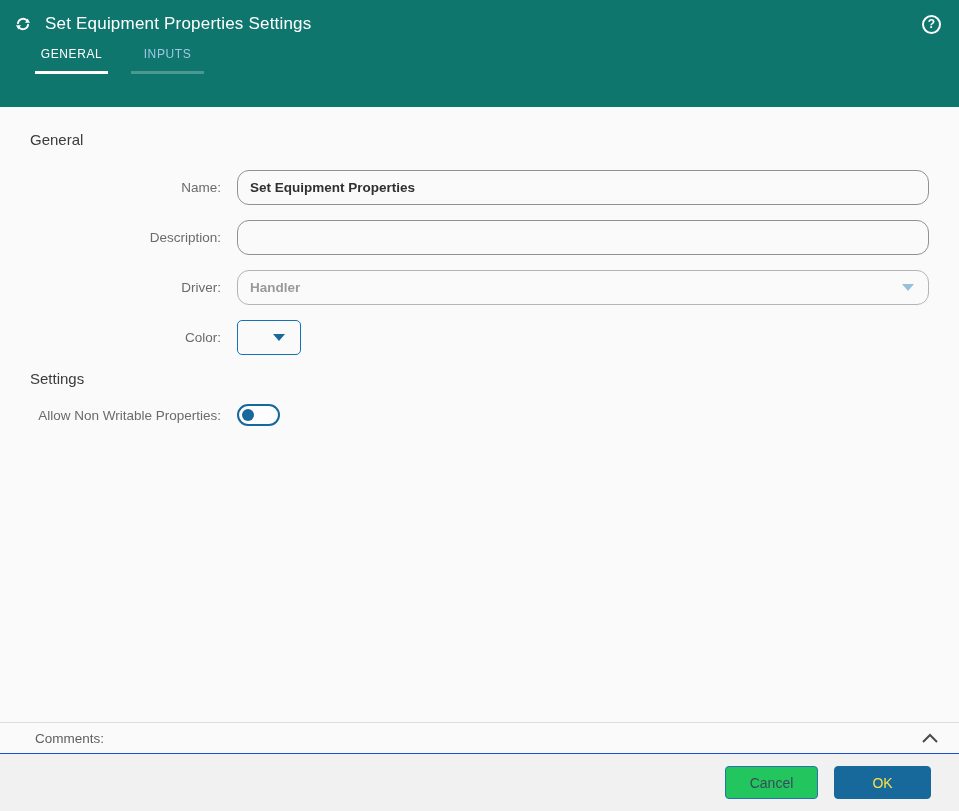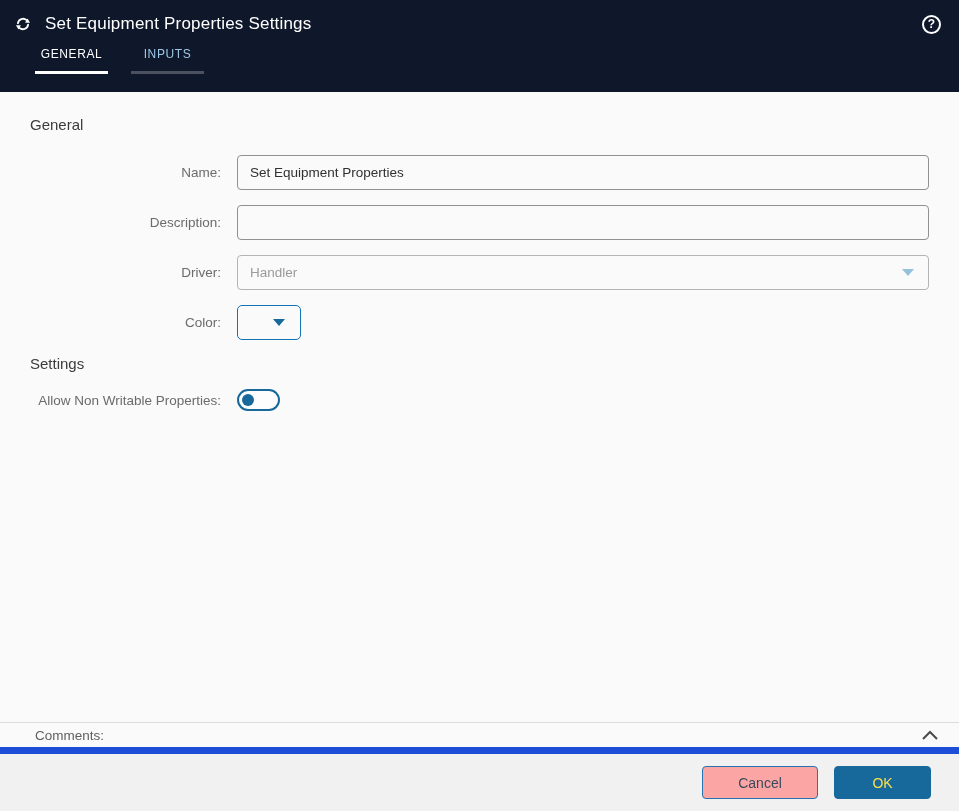--- a/index.html
+++ b/index.html
@@ -7,21 +7,21 @@
   body {
     font-family:"Liberation Sans", sans-serif;
     background:#fafafa;
     position:relative;
     overflow:hidden;
     color:#303030;
   }
   .dialog { position:absolute; inset:0; background:#fafafa; }
 
   
-  .header { height:92px; background:#0f172a; position:relative; }
+  .header { height:107px; background:#0f766e; position:relative; }
   .title-row { display:flex; align-items:center; padding:14px 18px 0 14px; }
   .title-icon { width:18px; height:18px; flex:0 0 auto; }
   .title-text { color:#ffffff; font-size:17px; margin-left:13px; letter-spacing:0.2px; }
   .help-btn {
     margin-left:auto; width:19px; height:19px; border:2px solid #ffffff; border-radius:50%;
     color:#ffffff; font-size:12px; font-weight:bold; display:flex; align-items:center;
     justify-content:center; cursor:pointer; line-height:1;
   }
   .tabs { display:flex; margin-left:35px; margin-top:13px; }
   .tab {
@@ -30,59 +30,60 @@
   }
   .tab.active { color:#ffffff; border-bottom-color:#ffffff; }
   .tab.inactive { color:#9ec8e6; border-bottom-color:rgba(255,255,255,0.25); }
 
   
   .content { padding:24px 30px 0 30px; }
   .section-heading { font-size:15px; color:#3b3b3b; margin-bottom:22px; }
   .form-row { display:grid; grid-template-columns:191px 1fr; column-gap:16px; align-items:center; margin-bottom:15px; }
   .form-label { text-align:right; color:#6b6b6b; font-size:13.5px; }
   .text-input {
-    width:100%; height:35px; border:1px solid #919191; border-radius:4px; background:#fafafa;
+    width:100%; height:35px; border:1px solid #919191; border-radius:12px; background:#fafafa;
     padding:0 12px; font-size:13.5px; color:#303030; font-family:"Liberation Sans", sans-serif;
     outline:none;
+    font-weight:bold;
   }
   .field-wrap { position:relative; }
   .text-input.disabled { border-color:#b4b4b4; color:#9a9a9a; }
   .caret-down { width:0; height:0; border-left:6px solid transparent; border-right:6px solid transparent; border-top:7px solid #17699b; }
   .caret-down.light { border-top-color:#94c2dc; position:absolute; right:15px; top:14px; }
   .color-dropdown {
     width:64px; height:35px; border:1.5px solid #1273b4; border-radius:5px; background:#fafafa;
     display:flex; align-items:center; justify-content:flex-end; padding-right:15px; cursor:pointer;
   }
   .settings-heading { margin-top:5px; margin-bottom:17px; }
   .toggle-row { margin-bottom:8px; }
   .toggle {
     width:43px; height:22px; border:2px solid #17699b; border-radius:12px; background:#fdfdfd;
     position:relative; cursor:pointer; justify-self:start;
   }
   .toggle-knob { position:absolute; left:3px; top:3px; width:12px; height:12px; border-radius:50%; background:#17699b; }
 
   
   .comments-bar {
     position:absolute; left:0; right:0; bottom:57px; height:32px; background:#fafafa;
-    border-top:1px solid #dddddd; border-bottom:7px solid #1d4ed8;
+    border-top:1px solid #dddddd; border-bottom:1px solid #1d4ed8;
     display:flex; align-items:center; padding:0 20px 0 35px; cursor:pointer;
   }
   .comments-label { color:#5f5f5f; font-size:13.5px; }
   .collapse-icon { margin-left:auto; display:flex; align-items:center; }
 
   
   .footer {
     position:absolute; left:0; right:0; bottom:0; height:57px; background:#f1f1f1;
     display:flex; align-items:center; justify-content:flex-end; padding-right:28px; gap:16px;
   }
   .btn {
     height:33px; border-radius:4px; font-size:14px; cursor:pointer;
     font-family:"Liberation Sans", sans-serif; display:flex; align-items:center; justify-content:center;
   }
-  .btn-cancel { width:116px; background:#fca5a5; border:1px solid #2473ae; color:#3a4a5c; }
+  .btn-cancel { width:93px; background:#22c55e; border:1px solid #2473ae; color:#3a4a5c; }
   .btn-ok { width:97px; background:#17699b; border:1px solid #17699b; color:#fde047;text-align:center; }
 </style>
 </head>
 <body>
 
 <div class="dialog">
 
   <div class="header">
     <div class="title-row">
       <svg class="title-icon" viewBox="0 0 24 24">

